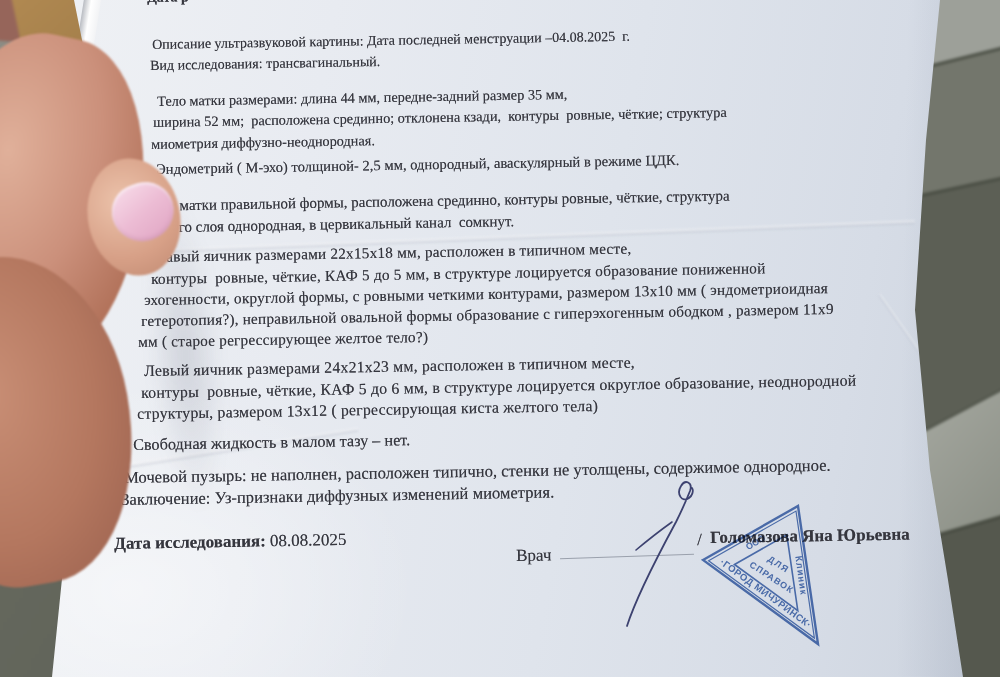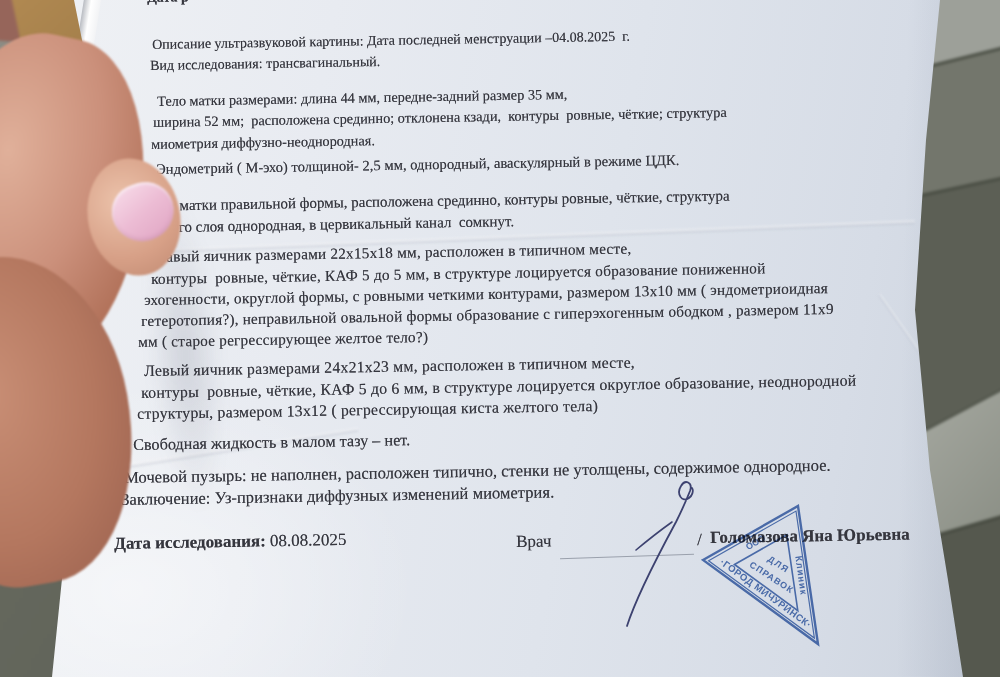--- a/index.html
+++ b/index.html
@@ -114,21 +114,21 @@
     <div class="ln fs153" style="left:141px;top:312px;">гетеротопия?), неправильной овальной формы образование с гиперэхогенным ободком , размером 11х9</div>
     <div class="ln fs153" style="left:138px;top:333px;">мм ( старое регрессирующее желтое тело?)</div>
     <div class="ln fs158" style="left:144px;top:362px;">Левый яичник размерами 24х21х23 мм, расположен в типичном месте,</div>
     <div class="ln fs158" style="left:141px;top:384px;">контуры  ровные, чёткие, КАФ 5 до 6 мм, в структуре лоцируется округлое образование, неоднородной</div>
     <div class="ln fs158" style="left:137px;top:405px;">структуры, размером 13х12 ( регрессирующая киста желтого тела)</div>
     <div class="ln fs162" style="left:133px;top:436px;">Свободная жидкость в малом тазу – нет.</div>
     <div class="ln fs166" style="left:124px;top:468px;">Мочевой пузырь: не наполнен, расположен типично, стенки не утолщены, содержимое однородное.</div>
     <div class="ln fs166" style="left:121px;top:490px;">Заключение: Уз-признаки диффузных изменений миометрия.</div>
 
     <div class="ln fs17" style="left:114px;top:534px;"><span class="b">Дата исследования:</span><span> 08.08.2025</span></div>
-    <div class="ln fs17" style="left:516px;top:532px;">Врач</div>
+    <div class="ln fs17" style="left:516px;top:546px;">Врач</div>
     <div class="sign-line"></div>
     <div class="ln fs17" style="left:697px;top:530px;">/</div>
     <div class="ln b fs17" style="left:710px;top:528px;">Голомазова Яна Юрьевна</div>
 
     <svg class="sig" width="120" height="180" viewBox="0 0 120 180">
       <path d="M27,156 C 38,122 62,78 76,52 C 82,40 88,26 90,21 C 93,12 85,9 81,16 C 76,24 82,33 89,28 C 92,26 94,21 92,18" fill="none" stroke="#3d4270" stroke-width="1.8" stroke-linecap="round"></path>
       <path d="M36,80 C 48,70 58,62 72,52" fill="none" stroke="#3d4270" stroke-width="1.6" stroke-linecap="round"></path>
     </svg>
 
     <svg class="stamp" width="220" height="210" viewBox="0 0 220 210">

